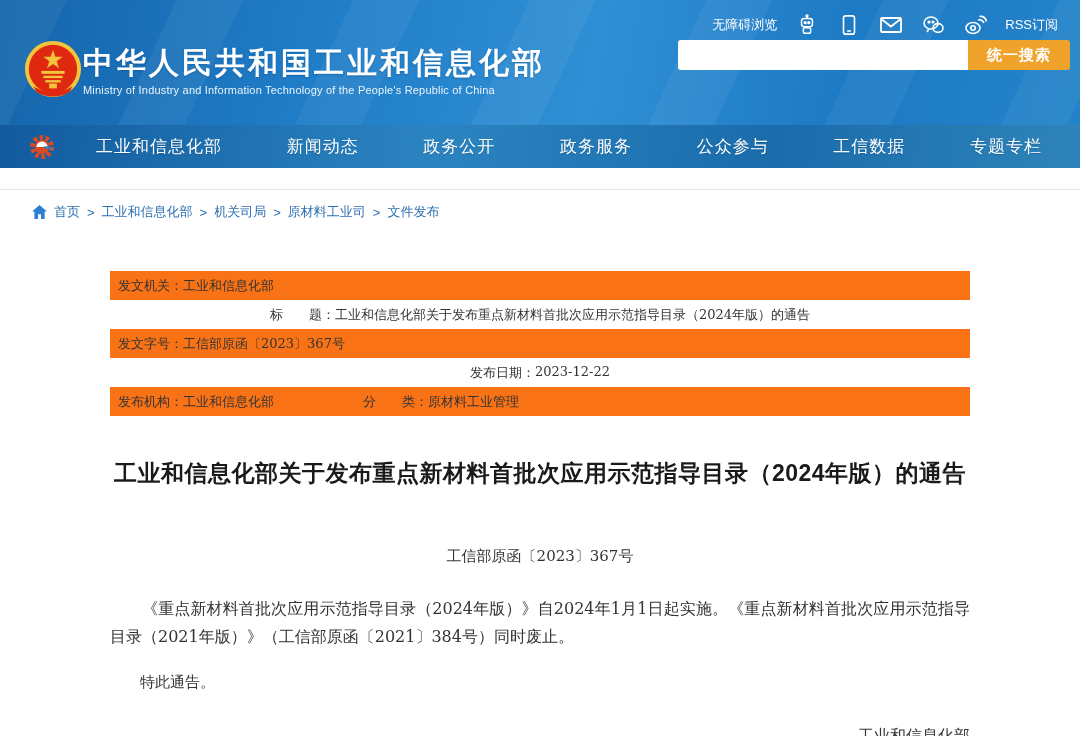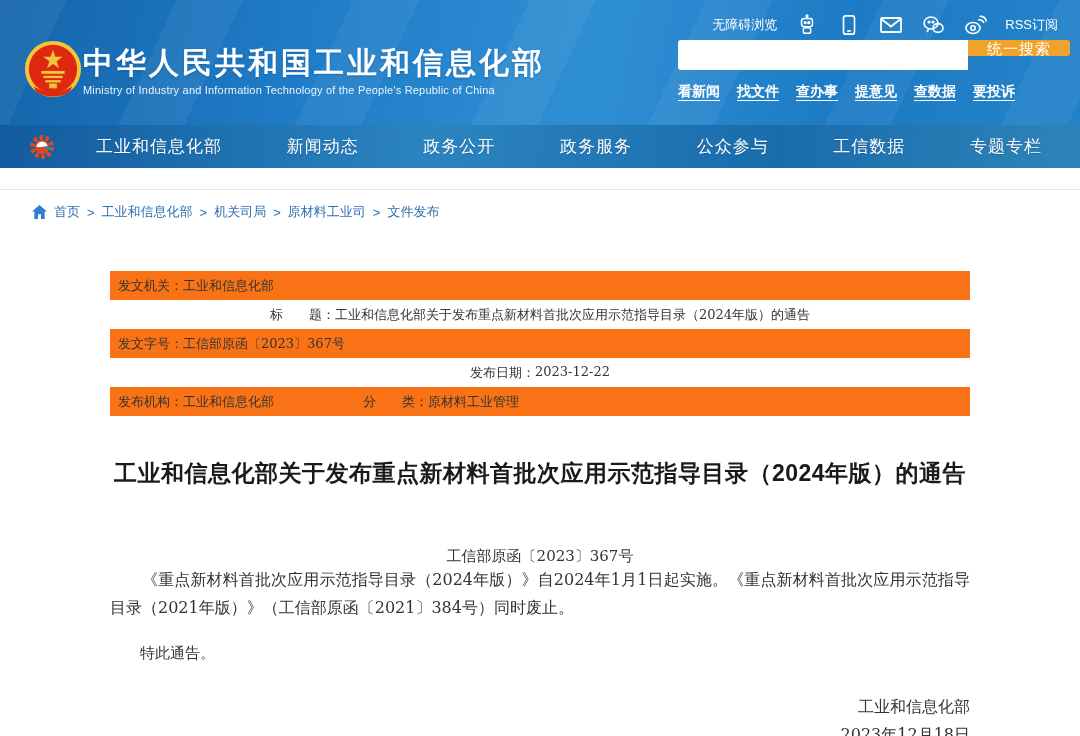--- a/index.html
+++ b/index.html
@@ -42,22 +42,22 @@
     text-shadow: 0 1px 2px rgba(0,60,120,0.35);
   }
   .brand-en { color: #eaf4fc; font-size: 11px; margin-top: 0; letter-spacing: 0.2px; }
   .search-area { width: 392px; margin-right: 0; }
   .search-row { display: flex; height: 30px; }
   .search-input {
     flex: 1; border: none; outline: none; height: 30px;
     border-radius: 3px 0 0 3px; padding: 0 8px; font-size: 14px;
   }
   .search-btn {
-    width: 102px; height: 16px; border: none; cursor: pointer;
-    background: #f0a32b; color: #fff; font-size: 15px; font-weight: normal;
+    width: 102px; height: 30px; border: none; cursor: pointer;
+    background: #f0a32b; color: #fff; font-size: 15px; font-weight: bold;
     border-radius: 0 3px 3px 0; letter-spacing: 1px;
     font-family: "Liberation Sans", sans-serif;
   }
   .quick-links { display: flex; gap: 17px; margin-top: 13px; }
   .quick-link {
     color: #fff; font-size: 14px; font-weight: bold; cursor: pointer;
     text-decoration: underline; text-underline-offset: 4px; text-decoration-thickness: 1px;
   }
 
   
@@ -97,21 +97,21 @@
   .m-label { white-space: pre; color: #333; }
   .m-value { color: #333; }
 
   .article-title {
     font-family: "Liberation Sans", "DejaVu Sans", sans-serif;
     font-size: 23px; font-weight: bold; color: #1a1a1a;
     text-align: center; margin-top: 42px; letter-spacing: 0.5px;
   }
   .doc-number { text-align: center; font-size: 15px; margin-top: 58px; color: #333; }
   .body-para {
-    font-size: 16px; line-height: 28px; margin-top: 0;
+    font-size: 16px; line-height: 28px; margin-top: 29px;
     text-align: justify; text-indent: 2em; color: #333;
   }
   .closing-para { font-size: 15px; line-height: 28px; margin-top: 17px; text-indent: 2em; color: #333; }
   .signature { text-align: right; margin-top: 26px; font-size: 16px; line-height: 28px; color: #333; }
 </style>
 </head>
 <body>
 
 <div class="page">
 
@@ -178,28 +178,20 @@
           <div class="brand-cn">中华人民共和国工业和信息化部</div>
           <div class="brand-en">Ministry of Industry and Information Technology of the People's Republic of China</div>
         </div>
       </div>
 
       <div class="search-area">
         <div class="search-row">
           <input class="search-input" type="text" placeholder="" style="">
           <button class="search-btn">统一搜索</button>
         </div>
-        <div class="quick-links">
-          <a class="quick-link">看新闻</a>
-          <a class="quick-link">找文件</a>
-          <a class="quick-link">查办事</a>
-          <a class="quick-link">提意见</a>
-          <a class="quick-link">查数据</a>
-          <a class="quick-link">要投诉</a>
-        </div>
       </div>
     </div>
   </header>
 
   <nav class="main-nav">
     <span class="nav-logo">
       <svg width="28" height="28" viewBox="0 0 28 28">
         <circle cx="14" cy="14" r="9.5" fill="none" stroke="#e0491f" stroke-width="5" stroke-dasharray="3.5 2.5"></circle>
         <circle cx="14" cy="14" r="7" fill="#e0491f"></circle>
         <path d="M8.5 14 a5.5 5.5 0 0 1 11 0 Z" fill="#fff"></path>

